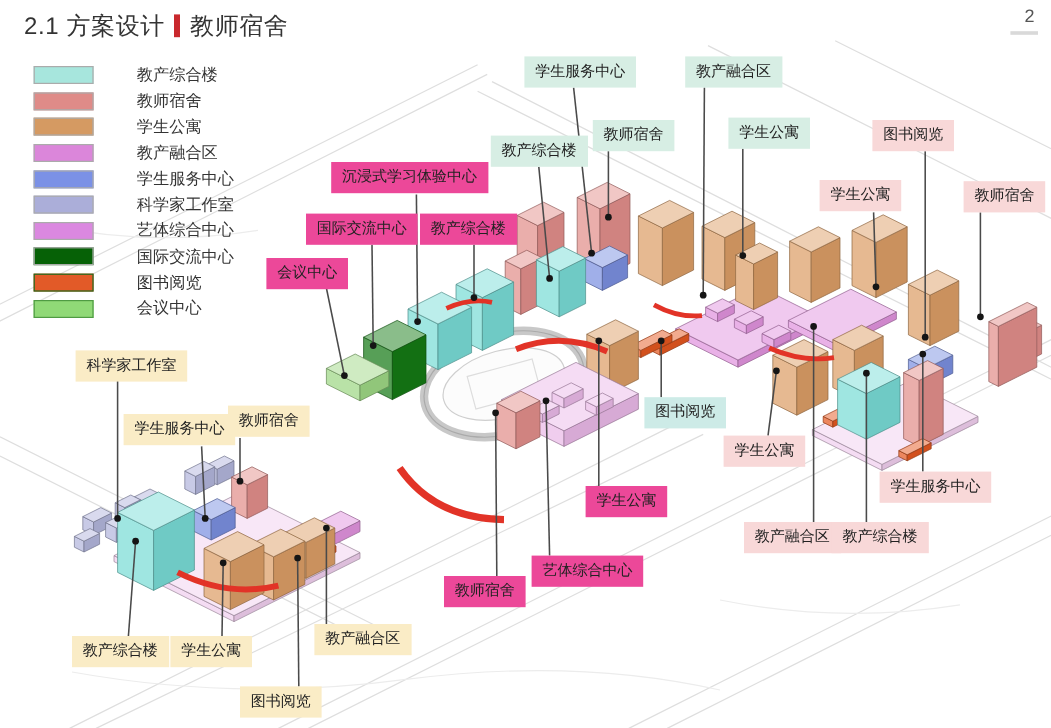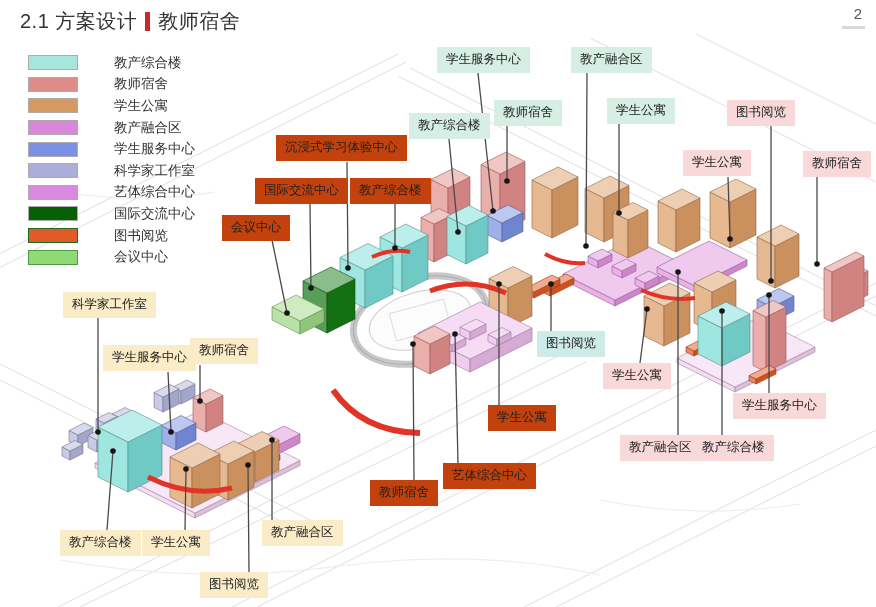--- a/index.html
+++ b/index.html
@@ -20,21 +20,21 @@
   .legend-swatch{width:50px;height:15px;border:1px solid #ababab;box-sizing:border-box;flex:0 0 auto}
   .legend-label{margin-left:36px;font-size:13.5px;color:#333;white-space:nowrap}
 
   
   #map-svg{position:absolute;left:0;top:0;z-index:1}
 
   
   .co{position:absolute;z-index:3;font-size:12.5px;color:#222;padding:5px 9px;
       white-space:nowrap;line-height:1.25}
   .mint{background:#d7eee4}
-  .green{background:#c2410c}
+  .green{background:#ec4899}
   .yellow{background:#faecc6}
   .pink{background:#f8d8d8}
   .cyanl{background:#cdebe7}
 </style>
 </head>
 <body>
 
 <div class="hdr">
   <span class="t1">2.1 方案设计</span>
   <span class="bar"></span>

